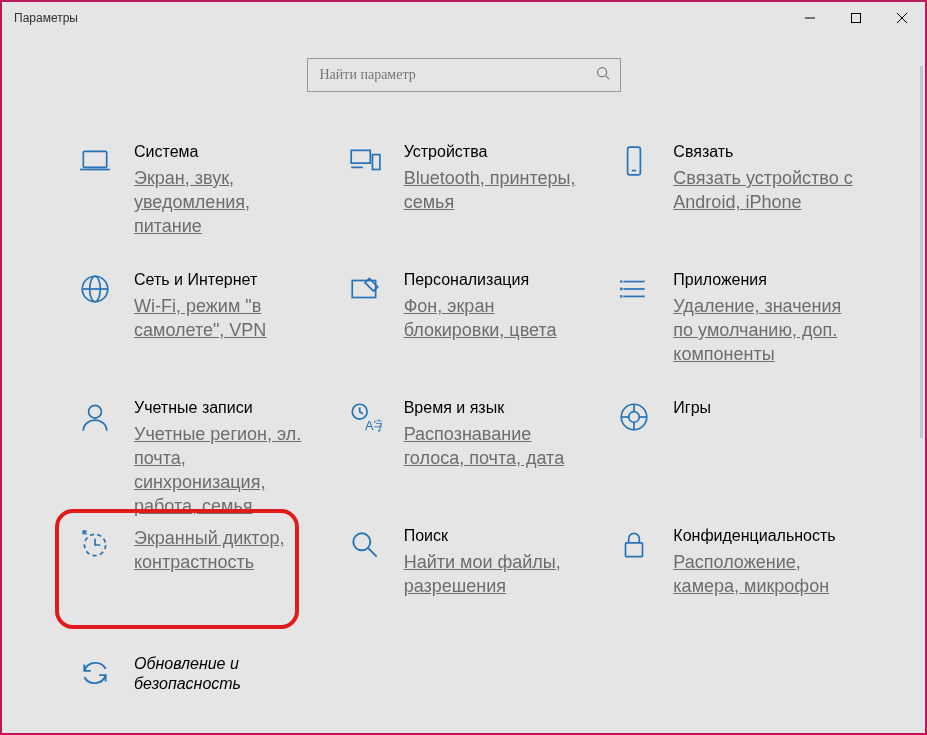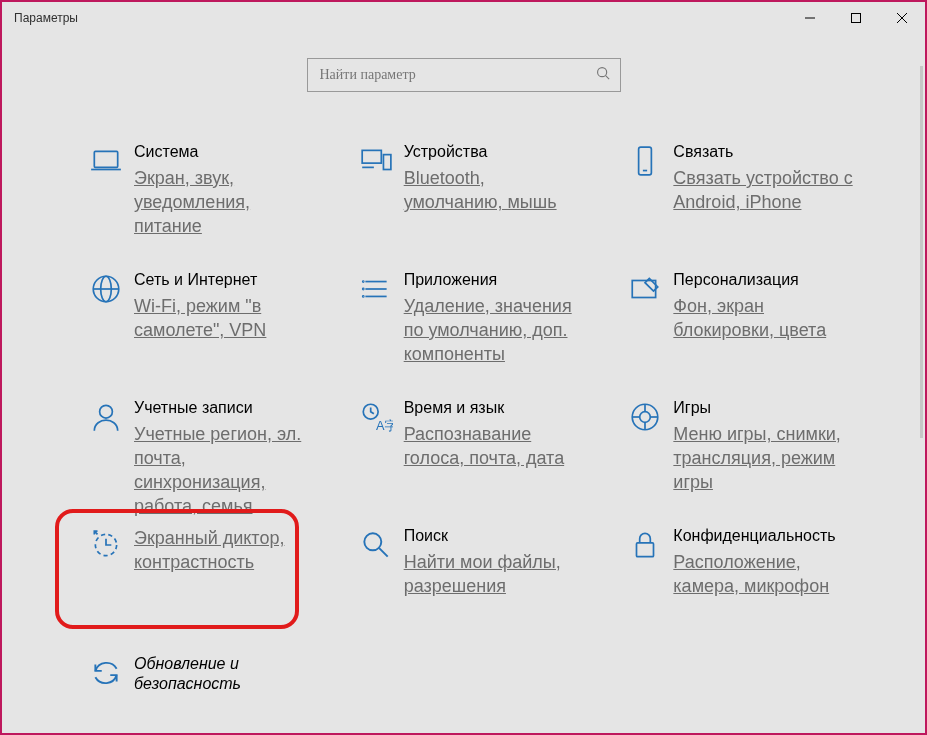--- a/index.html
+++ b/index.html
@@ -91,21 +91,21 @@
   .cell {
     width: 266px;
     min-height: 128px;
     display: flex;
     align-items: flex-start;
     box-sizing: border-box;
   }
   .iconcol {
     width: 56px;
     display: flex;
-    justify-content: center;
+    justify-content: flex-start;
     padding-top: 2px;
   }
   .iconcol svg {
     width: 34px;
     height: 34px;
     color: #2673b8;
   }
   .textcol {
     flex: 1;
     padding-right: 22px;
@@ -203,21 +203,21 @@
             <span>
           <svg viewBox="0 0 32 32" fill="none" stroke="currentColor" stroke-width="1.6">
                 <rect x="3" y="6" width="18" height="12"></rect>
                 <rect x="23" y="10" width="7" height="14"></rect>
                 <line x1="3" y1="22" x2="14" y2="22"></line>
               </svg>
         </span>
           </div>
         <div class="textcol">
           <div class="t">Устройства</div>
-          <div class="d">Bluetooth, умолчанию, мышь</div>
+          <div class="d">Bluetooth, принтеры, семья</div>
         </div>
       </div>
       <div class="cell">
         <div class="iconcol">
             <span>
           <svg viewBox="0 0 32 32" fill="none" stroke="currentColor" stroke-width="1.6">
                 <rect x="10" y="3" width="12" height="26" rx="2"></rect>
                 <line x1="14" y1="25" x2="18" y2="25"></line>
               </svg>
         </span>
@@ -236,54 +236,54 @@
           <svg viewBox="0 0 32 32" fill="none" stroke="currentColor" stroke-width="1.6">
                 <circle cx="16" cy="16" r="12"></circle>
                 <ellipse cx="16" cy="16" rx="5" ry="12"></ellipse>
                 <line x1="4" y1="16" x2="28" y2="16"></line>
               </svg>
         </span>
           </div>
         <div class="textcol">
           <div class="t">Сеть и Интернет</div>
           <div class="d">Wi-Fi, режим "в самолете", VPN</div>
+        </div>
+      </div>
+      <div class="cell">
+        <div class="iconcol">
+            <span>
+          <svg viewBox="0 0 32 32" fill="none" stroke="currentColor" stroke-width="1.6">
+                <rect x="4" y="8" width="22" height="16"></rect>
+                <path d="M20 6 L28 14 L24 18 L16 10 Z"></path>
+              </svg>
+        </span>
+          </div>
+        <div class="textcol">
+          <div class="t">Персонализация</div>
+          <div class="d">Фон, экран блокировки, цвета</div>
         </div>
       </div>
       <div class="cell">
         <div class="iconcol">
             <span>
           <svg viewBox="0 0 32 32" fill="none" stroke="currentColor" stroke-width="1.6">
                 <line x1="6" y1="9" x2="26" y2="9"></line>
                 <line x1="6" y1="16" x2="26" y2="16"></line>
                 <line x1="6" y1="23" x2="26" y2="23"></line>
                 <circle cx="4" cy="9" r="0.5"></circle>
                 <circle cx="4" cy="16" r="0.5"></circle>
                 <circle cx="4" cy="23" r="0.5"></circle>
               </svg>
         </span>
           </div>
         <div class="textcol">
           <div class="t">Приложения</div>
           <div class="d">Удаление, значения по умолчанию, доп. компоненты</div>
         </div>
       </div>
-      <div class="cell">
-        <div class="iconcol">
-            <span>
-          <svg viewBox="0 0 32 32" fill="none" stroke="currentColor" stroke-width="1.6">
-                <rect x="4" y="8" width="22" height="16"></rect>
-                <path d="M20 6 L28 14 L24 18 L16 10 Z"></path>
-              </svg>
-        </span>
-          </div>
-        <div class="textcol">
-          <div class="t">Персонализация</div>
-          <div class="d">Фон, экран блокировки, цвета</div>
-        </div>
-      </div>
     </div>
 
     <div class="row">
       <div class="cell">
         <div class="iconcol">
             <span>
           <svg viewBox="0 0 32 32" fill="none" stroke="currentColor" stroke-width="1.6">
                 <circle cx="16" cy="11" r="6"></circle>
                 <path d="M5 29 C5 22 11 19 16 19 C21 19 27 22 27 29"></path>
               </svg>
@@ -317,21 +317,20 @@
                 <circle cx="16" cy="16" r="5"></circle>
                 <line x1="16" y1="4" x2="16" y2="11"></line>
                 <line x1="16" y1="21" x2="16" y2="28"></line>
                 <line x1="4" y1="16" x2="11" y2="16"></line>
                 <line x1="21" y1="16" x2="28" y2="16"></line>
               </svg>
         </span>
           </div>
         <div class="textcol">
           <div class="t">Игры</div>
-          <div class="d">Меню игры, снимки, трансляция, режим игры</div>
         </div>
       </div>
     </div>
 
     <div class="row">
       <div class="cell" style="position:relative">
         <div class="iconcol">
             <span>
           <svg viewBox="0 0 32 32" fill="none" stroke="currentColor" stroke-width="1.6">
                 <circle cx="16" cy="16" r="10" stroke-dasharray="4 3"></circle>

